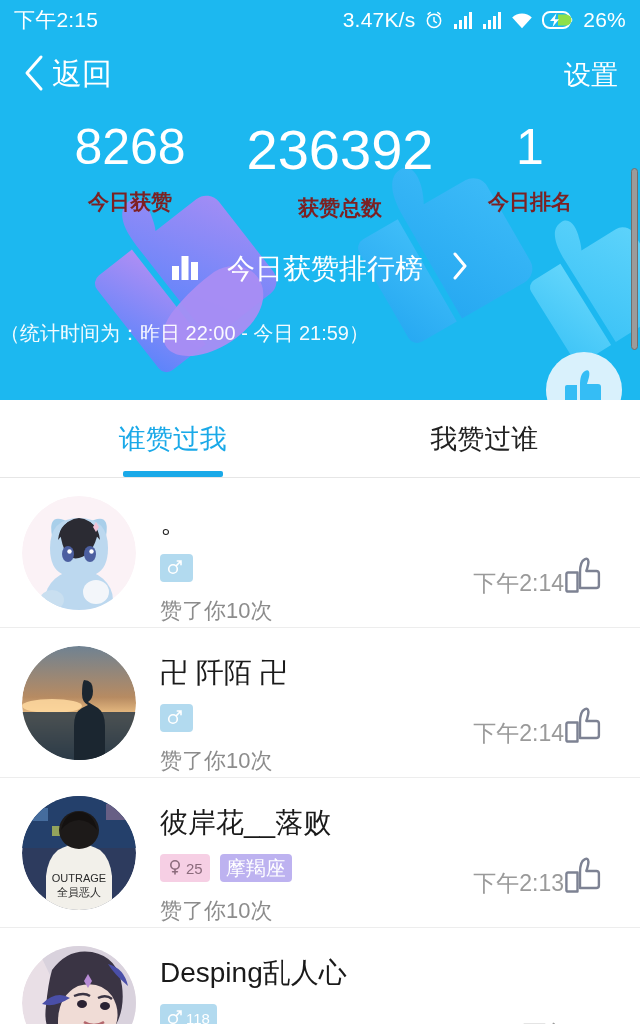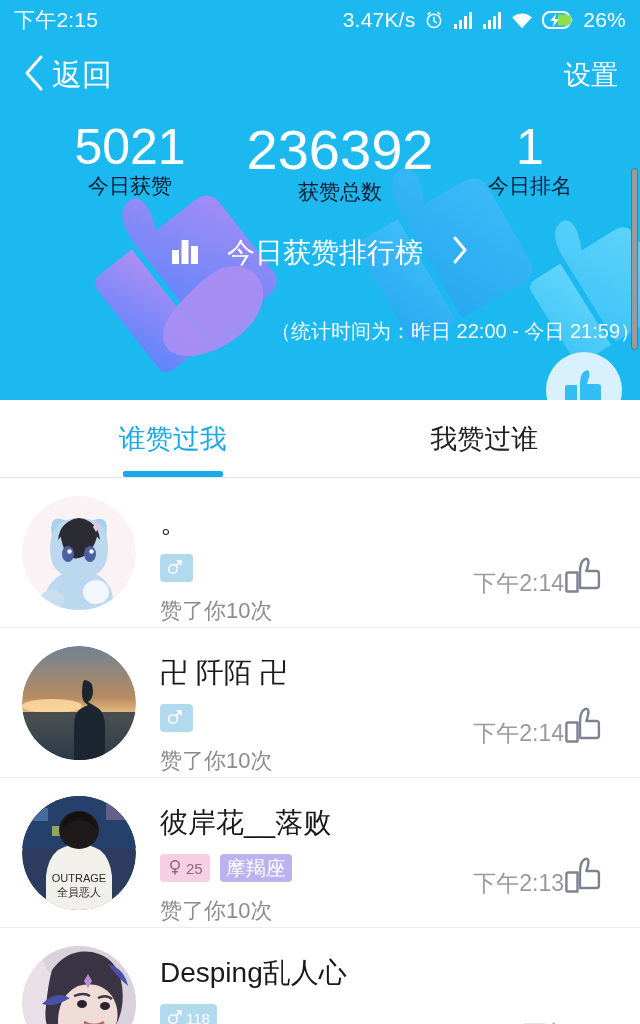--- a/index.html
+++ b/index.html
@@ -29,51 +29,51 @@
     background: #1cb8f0;
   }
   .hero-bg { position: absolute; inset: 0; }
 
   
   .navbar {
     position: relative; z-index: 5; height: 70px;
     display: flex; align-items: center; padding: 0 22px;
     color: #ffffff;
   }
-  .nav-back { display: flex; align-items: center; gap: 6px; cursor: pointer; }
+  .nav-back { display: flex; gap: 6px; cursor: pointer; }
   .nav-back-label { font-size: 30px; color: #fff; }
   .nav-settings { margin-left: auto; font-size: 27px; color: #fff; cursor: pointer; }
 
   
   .stats {
     position: relative; z-index: 5;
     display: flex; align-items: flex-start; padding: 12px 30px 0 30px;
   }
   .stat { display: flex; flex-direction: column; align-items: center; }
   .stat-a { width: 200px; }
   .stat-b { width: 220px; }
   .stat-c { width: 160px; }
   .stat-value { color: #ffffff; font-weight: 300; line-height: 1; }
   .stat-a .stat-value { font-size: 50px; }
   .stat-b .stat-value { font-size: 56px; }
   .stat-c .stat-value { font-size: 50px; }
-  .stat-label { color: #0f172a; font-size: 21px; opacity: .97; }
+  .stat-label { color: #7f1d1d; font-size: 21px; margin-top: 16px; opacity: .97; font-weight: bold; }
 
   
   .rank-row {
     position: relative; z-index: 5;
     display: flex; align-items: center; justify-content: center;
     gap: 28px; margin-top: 28px; cursor: pointer;
   }
   .rank-label { color: #ffffff; font-size: 28px; }
   .chev-right { color: #fff; font-size: 28px; font-weight: 300; }
 
   
   .range {
-    position: relative; z-index: 5; text-align: right; margin-top: 46px;
+    position: relative; z-index: 5; text-align: left; margin-top: 32px;
     color: #ffffff; font-size: 20px; opacity: .95;
   }
 
   
   .fab {
     position: absolute; right: 18px; top: 312px; z-index: 6;
     width: 76px; height: 76px; border-radius: 50%;
     background: #d9f1fc;
     display: flex; align-items: center; justify-content: center;
     cursor: pointer;
@@ -234,21 +234,21 @@
               <path d="M19 3 L5 19 L19 35" fill="none" stroke="#fff" stroke-width="3" stroke-linecap="round" stroke-linejoin="round"></path>
             </svg>
         </span>
         <span class="nav-back-label">返回</span>
       </div>
       <div class="nav-settings">设置</div>
     </div>
 
     <div class="stats">
       <div class="stat stat-a">
-        <div class="stat-value">5021</div>
+        <div class="stat-value">8268</div>
         <div class="stat-label">今日获赞</div>
       </div>
       <div class="stat stat-b">
         <div class="stat-value">236392</div>
         <div class="stat-label">获赞总数</div>
       </div>
       <div class="stat stat-c">
         <div class="stat-value">1</div>
         <div class="stat-label">今日排名</div>
       </div>

